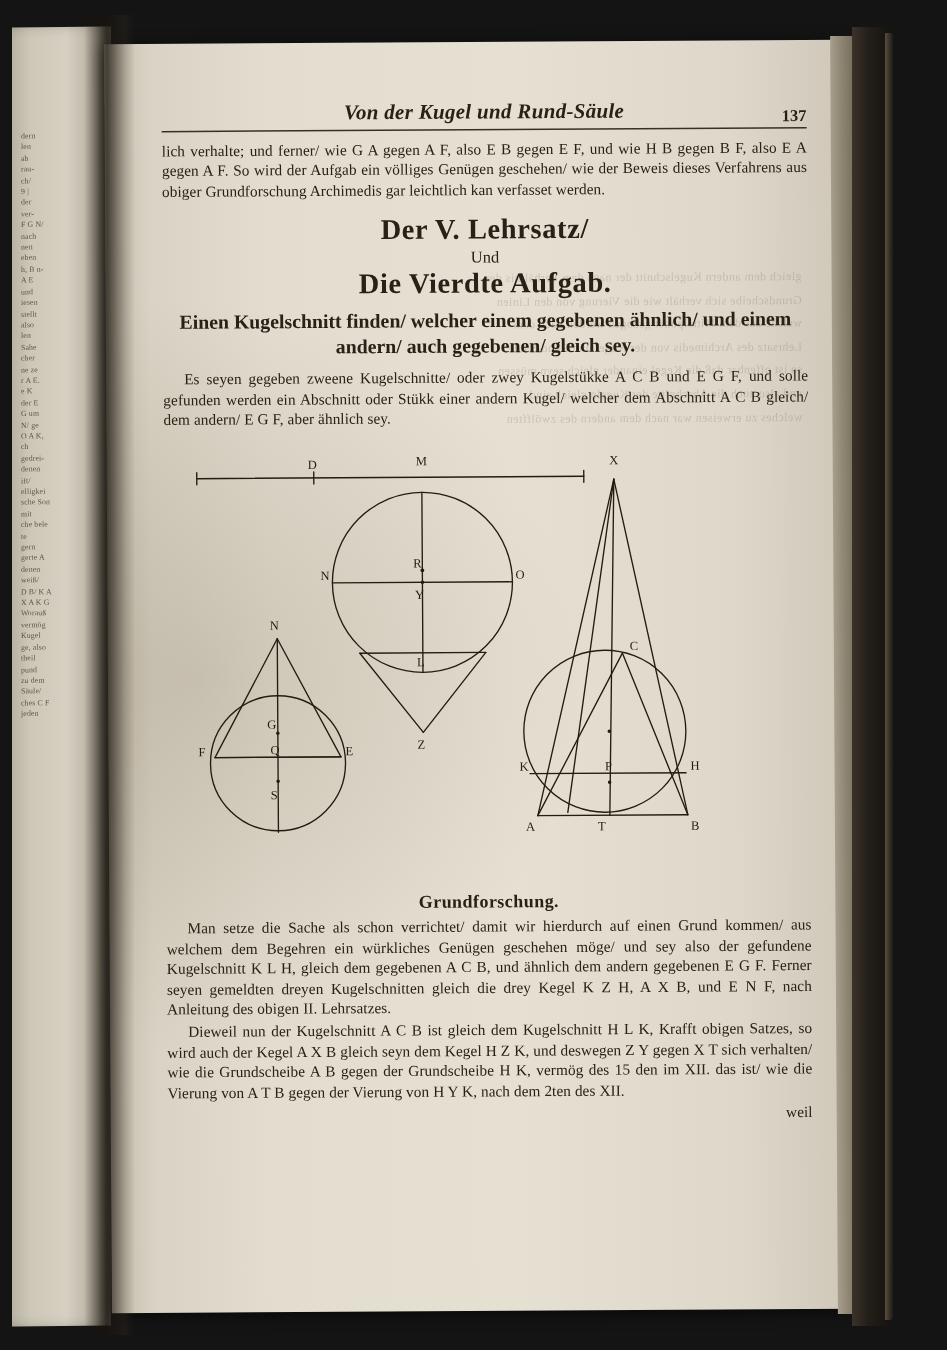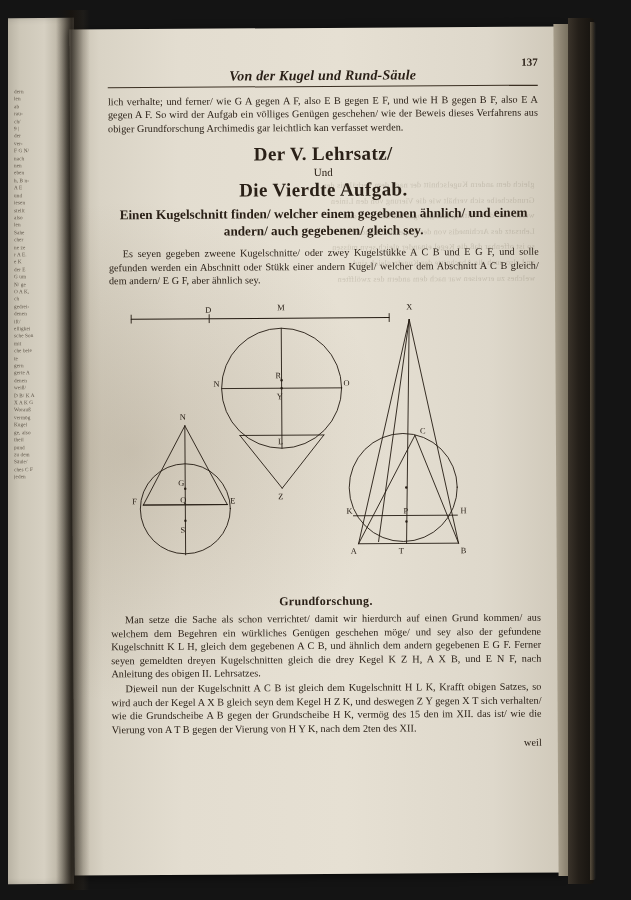--- a/index.html
+++ b/index.html
@@ -139,21 +139,21 @@
   .running-head .rh-title {
     font-size: 14px;
     font-weight: bold;
     font-style: italic;
     letter-spacing: .2px;
     text-align: center;
   }
   .running-head .folio {
     position: absolute;
     right: 0;
-    bottom: 17px;
+    bottom: 1px;
     font-size: 11px;
     font-weight: bold;
   }
 
   .body-text {
     font-size: 10.2px;
     line-height: 13.4px;
     text-align: justify;
     letter-spacing: .05px;
   }

